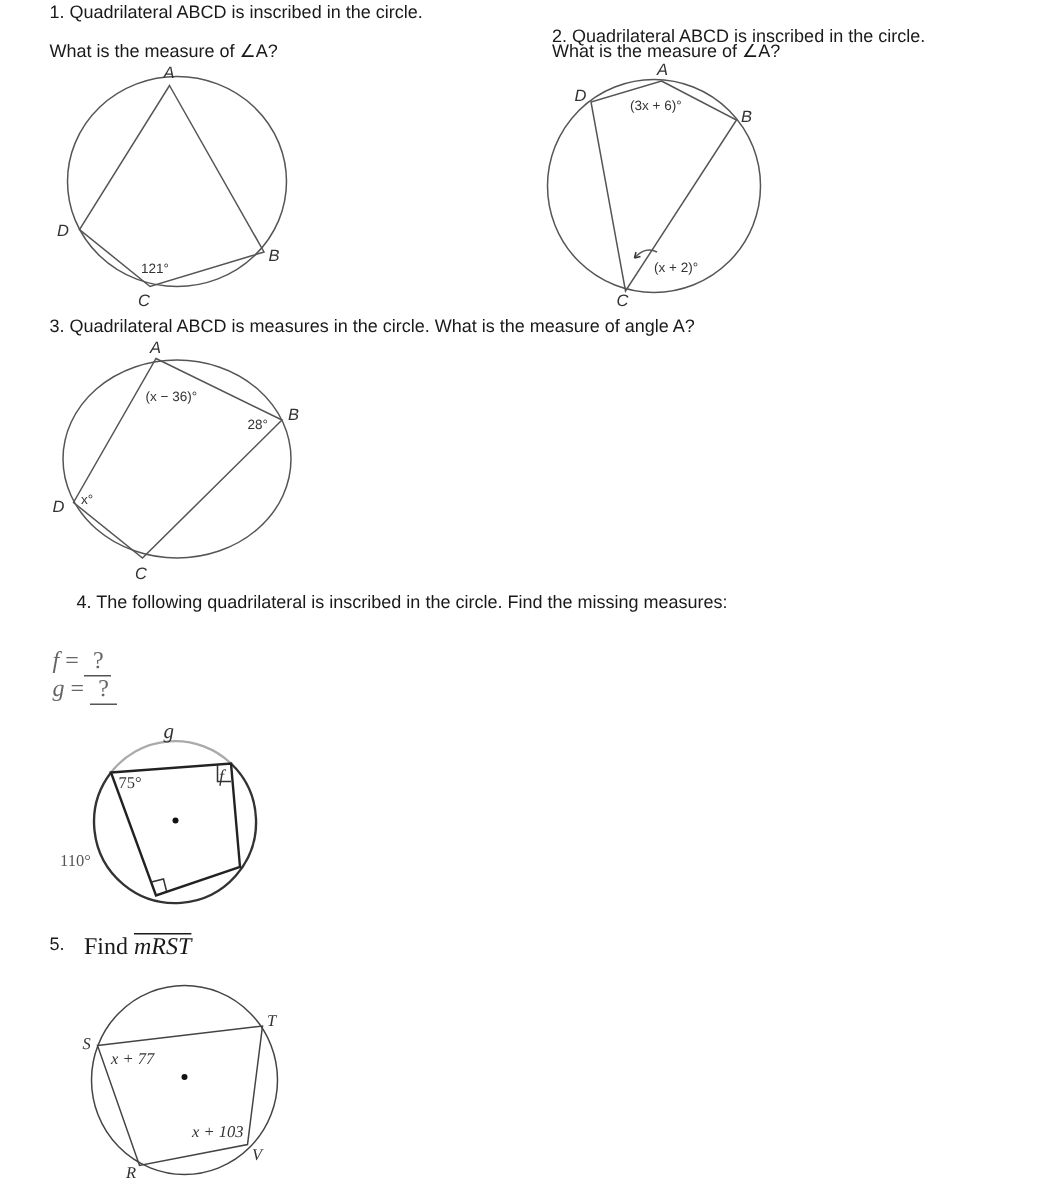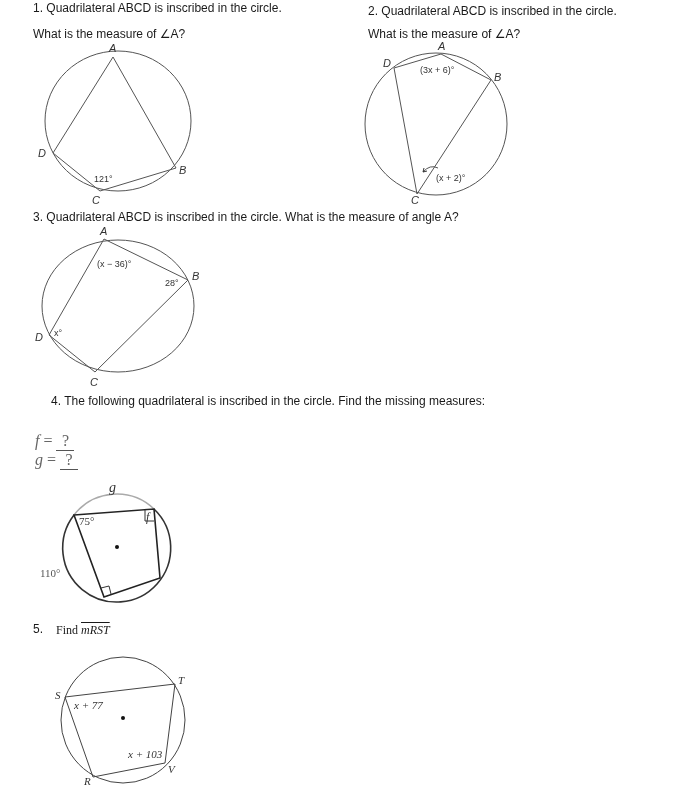--- a/index.html
+++ b/index.html
@@ -17,50 +17,50 @@
 </style>
 </head>
 <body>
 
 <div class="q" style="left:33px; top:1px;">
   <span>1.</span>
   <span>Quadrilateral ABCD is inscribed in the circle.</span>
 </div>
 <div class="q" style="left:33px; top:27px;">What is the measure of ∠A?</div>
 
-<div class="q" style="left:368px; top:4px;">
+<div class="q" style="left:368px; top:17px;">
   <span>2.</span>
   <span>Quadrilateral ABCD is inscribed in the circle.</span>
 </div>
 <div class="q" style="left:368px; top:27px;">What is the measure of ∠A?</div>
 
 <div class="q" style="left:33px; top:210px;">
   <span>3.</span>
-  <span>Quadrilateral ABCD is inscribed in the circle. What is the measure of angle A?</span>
+  <span>Quadrilateral ABCD is measures in the circle. What is the measure of angle A?</span>
 </div>
 
 <div class="q" style="left:51px; top:394px;">
   <span>4.</span>
   <span>The following quadrilateral is inscribed in the circle. Find the missing measures:</span>
 </div>
 <div class="fg" style="left:35px; top:432px; line-height:18px;">
   <div>
     <i>f</i>
     <span>=</span>
     <span class="blank">?</span>
   </div>
   <div>
     <i>g</i>
     <span>=</span>
     <span class="blank">?</span>
   </div>
 </div>
 
 <div class="q" style="left:33px; top:622px;">5.</div>
-<div class="q serif" style="left:56px; top:623px; font-size:12px;">
+<div class="q serif" style="left:56px; top:623px; font-size:16px;">
   <span>Find </span><i style="text-decoration: overline;">mRST</i>
 </div>
 
 <svg width="697" height="795" viewBox="0 0 697 795">
 
   <g fill="none" stroke="#555" stroke-width="1">
     <ellipse cx="118" cy="121" rx="73" ry="70"></ellipse>
     <polygon points="113,57 176,168 100,191 53,153"></polygon>
   </g>
   <text class="lbl" x="109" y="52">A</text>

